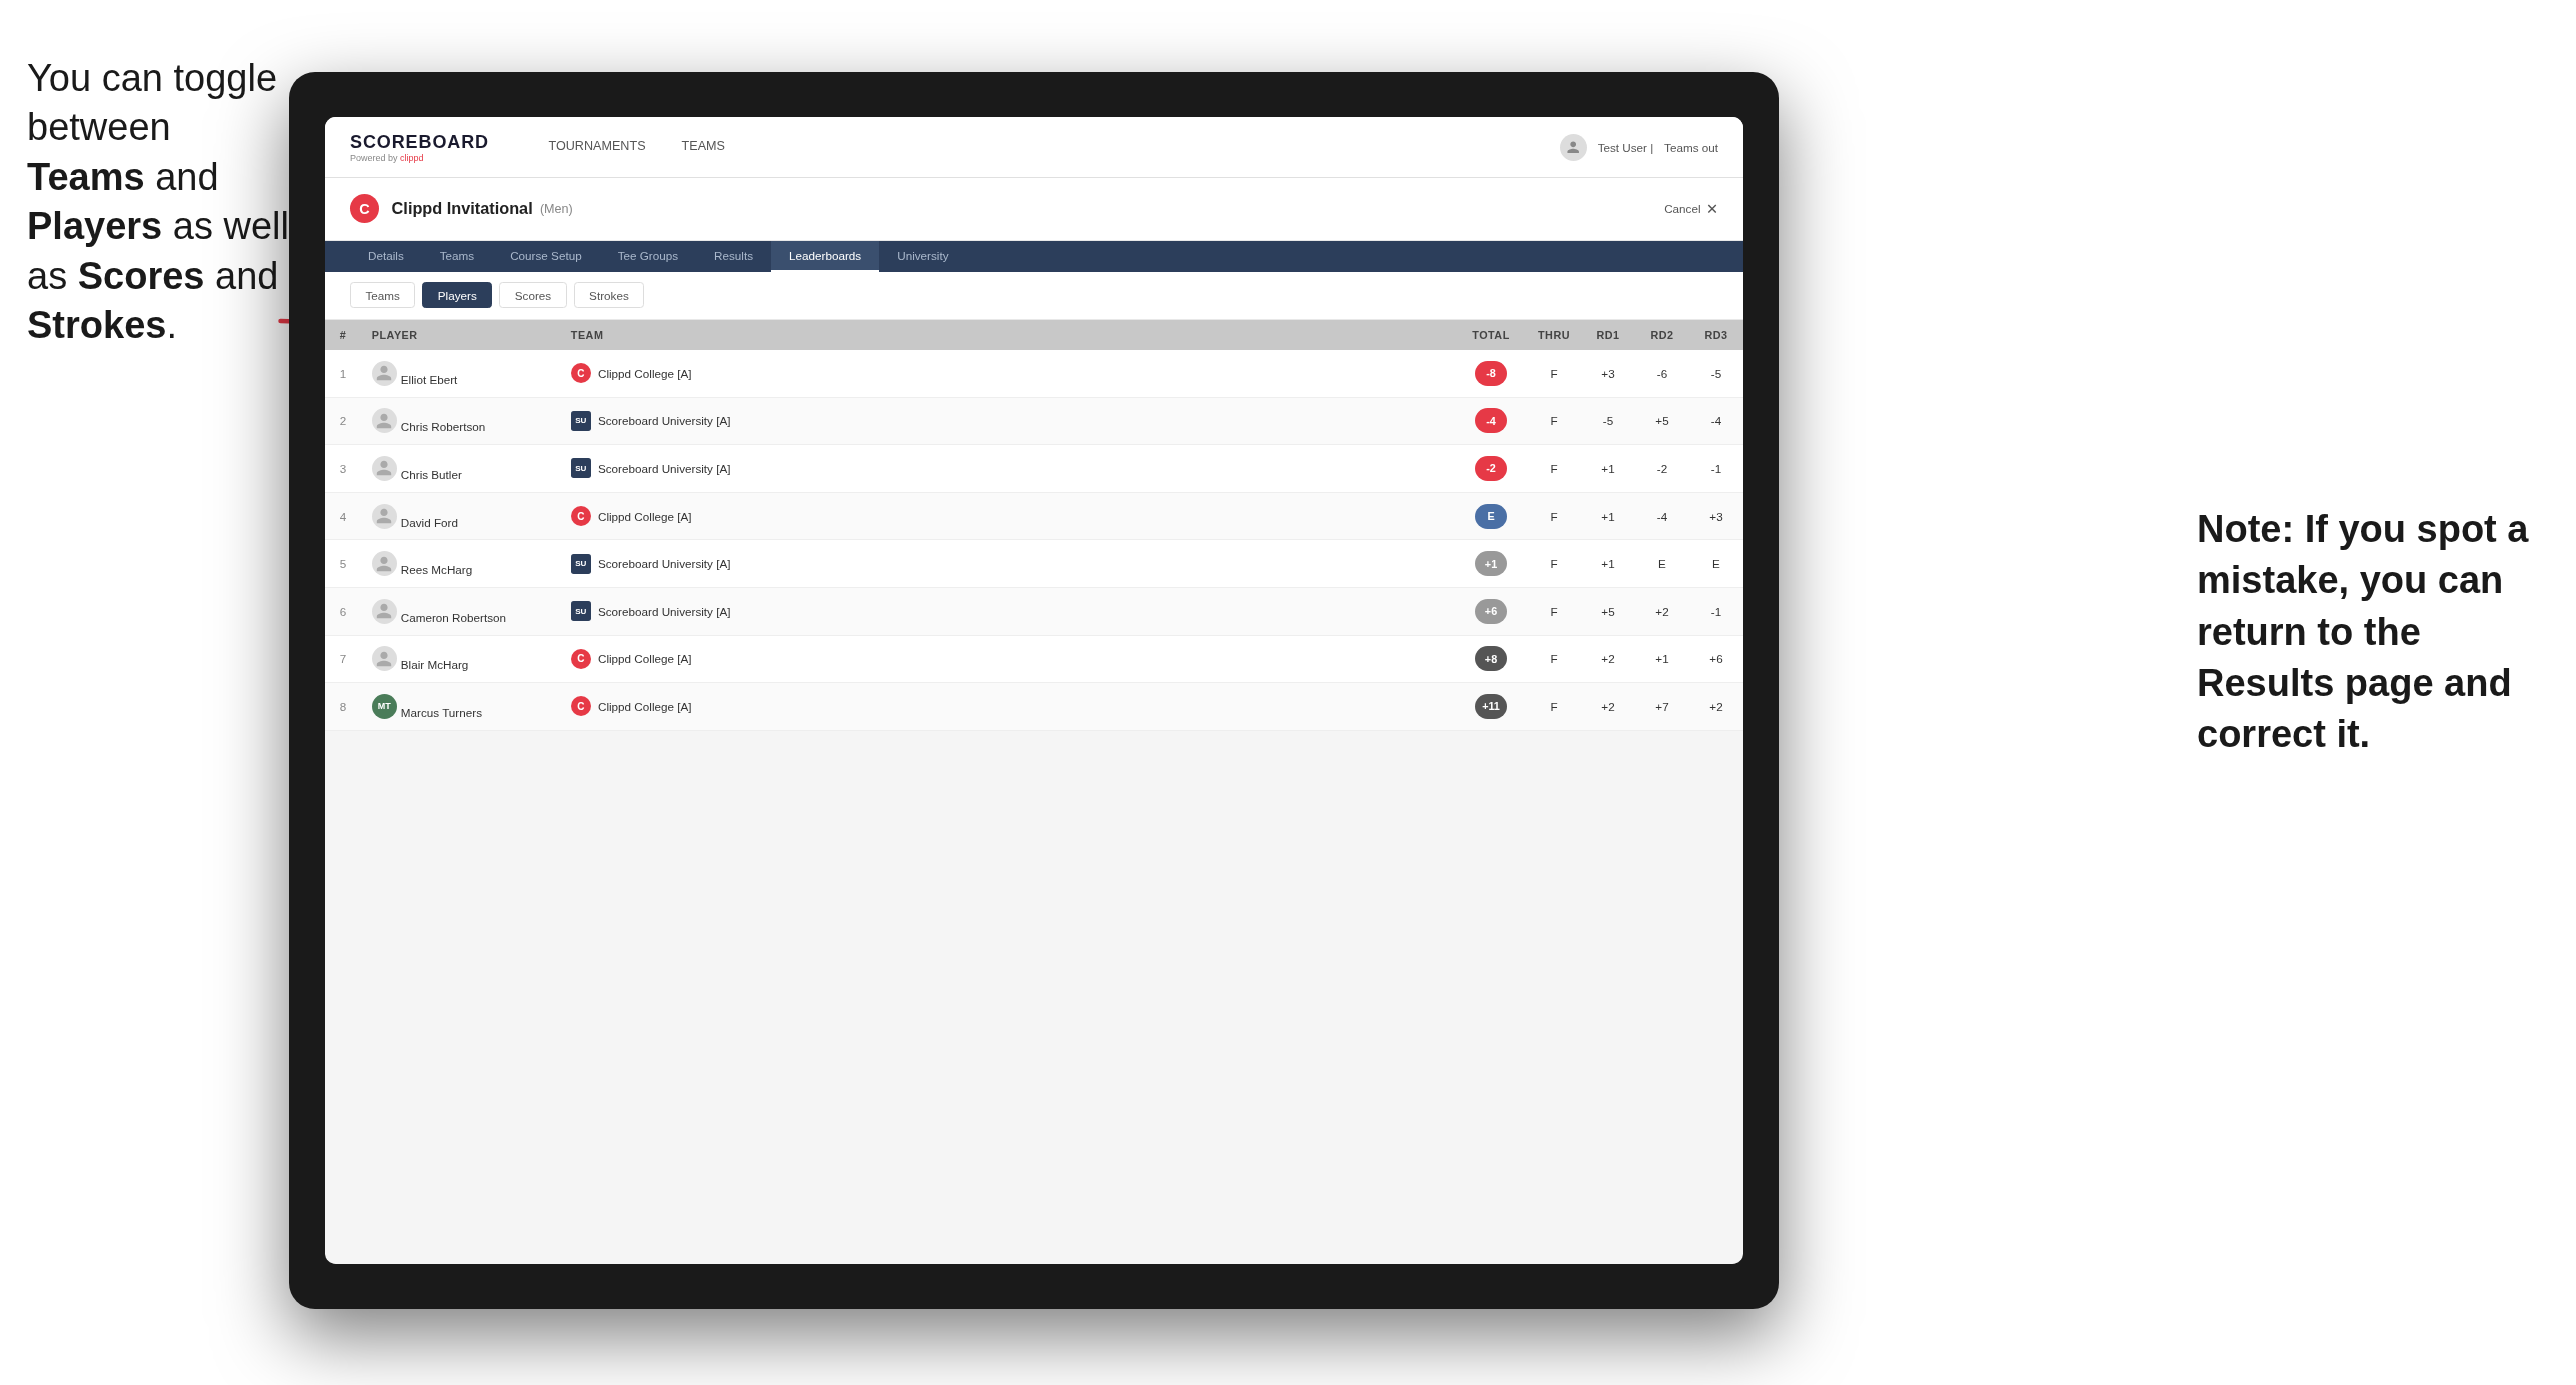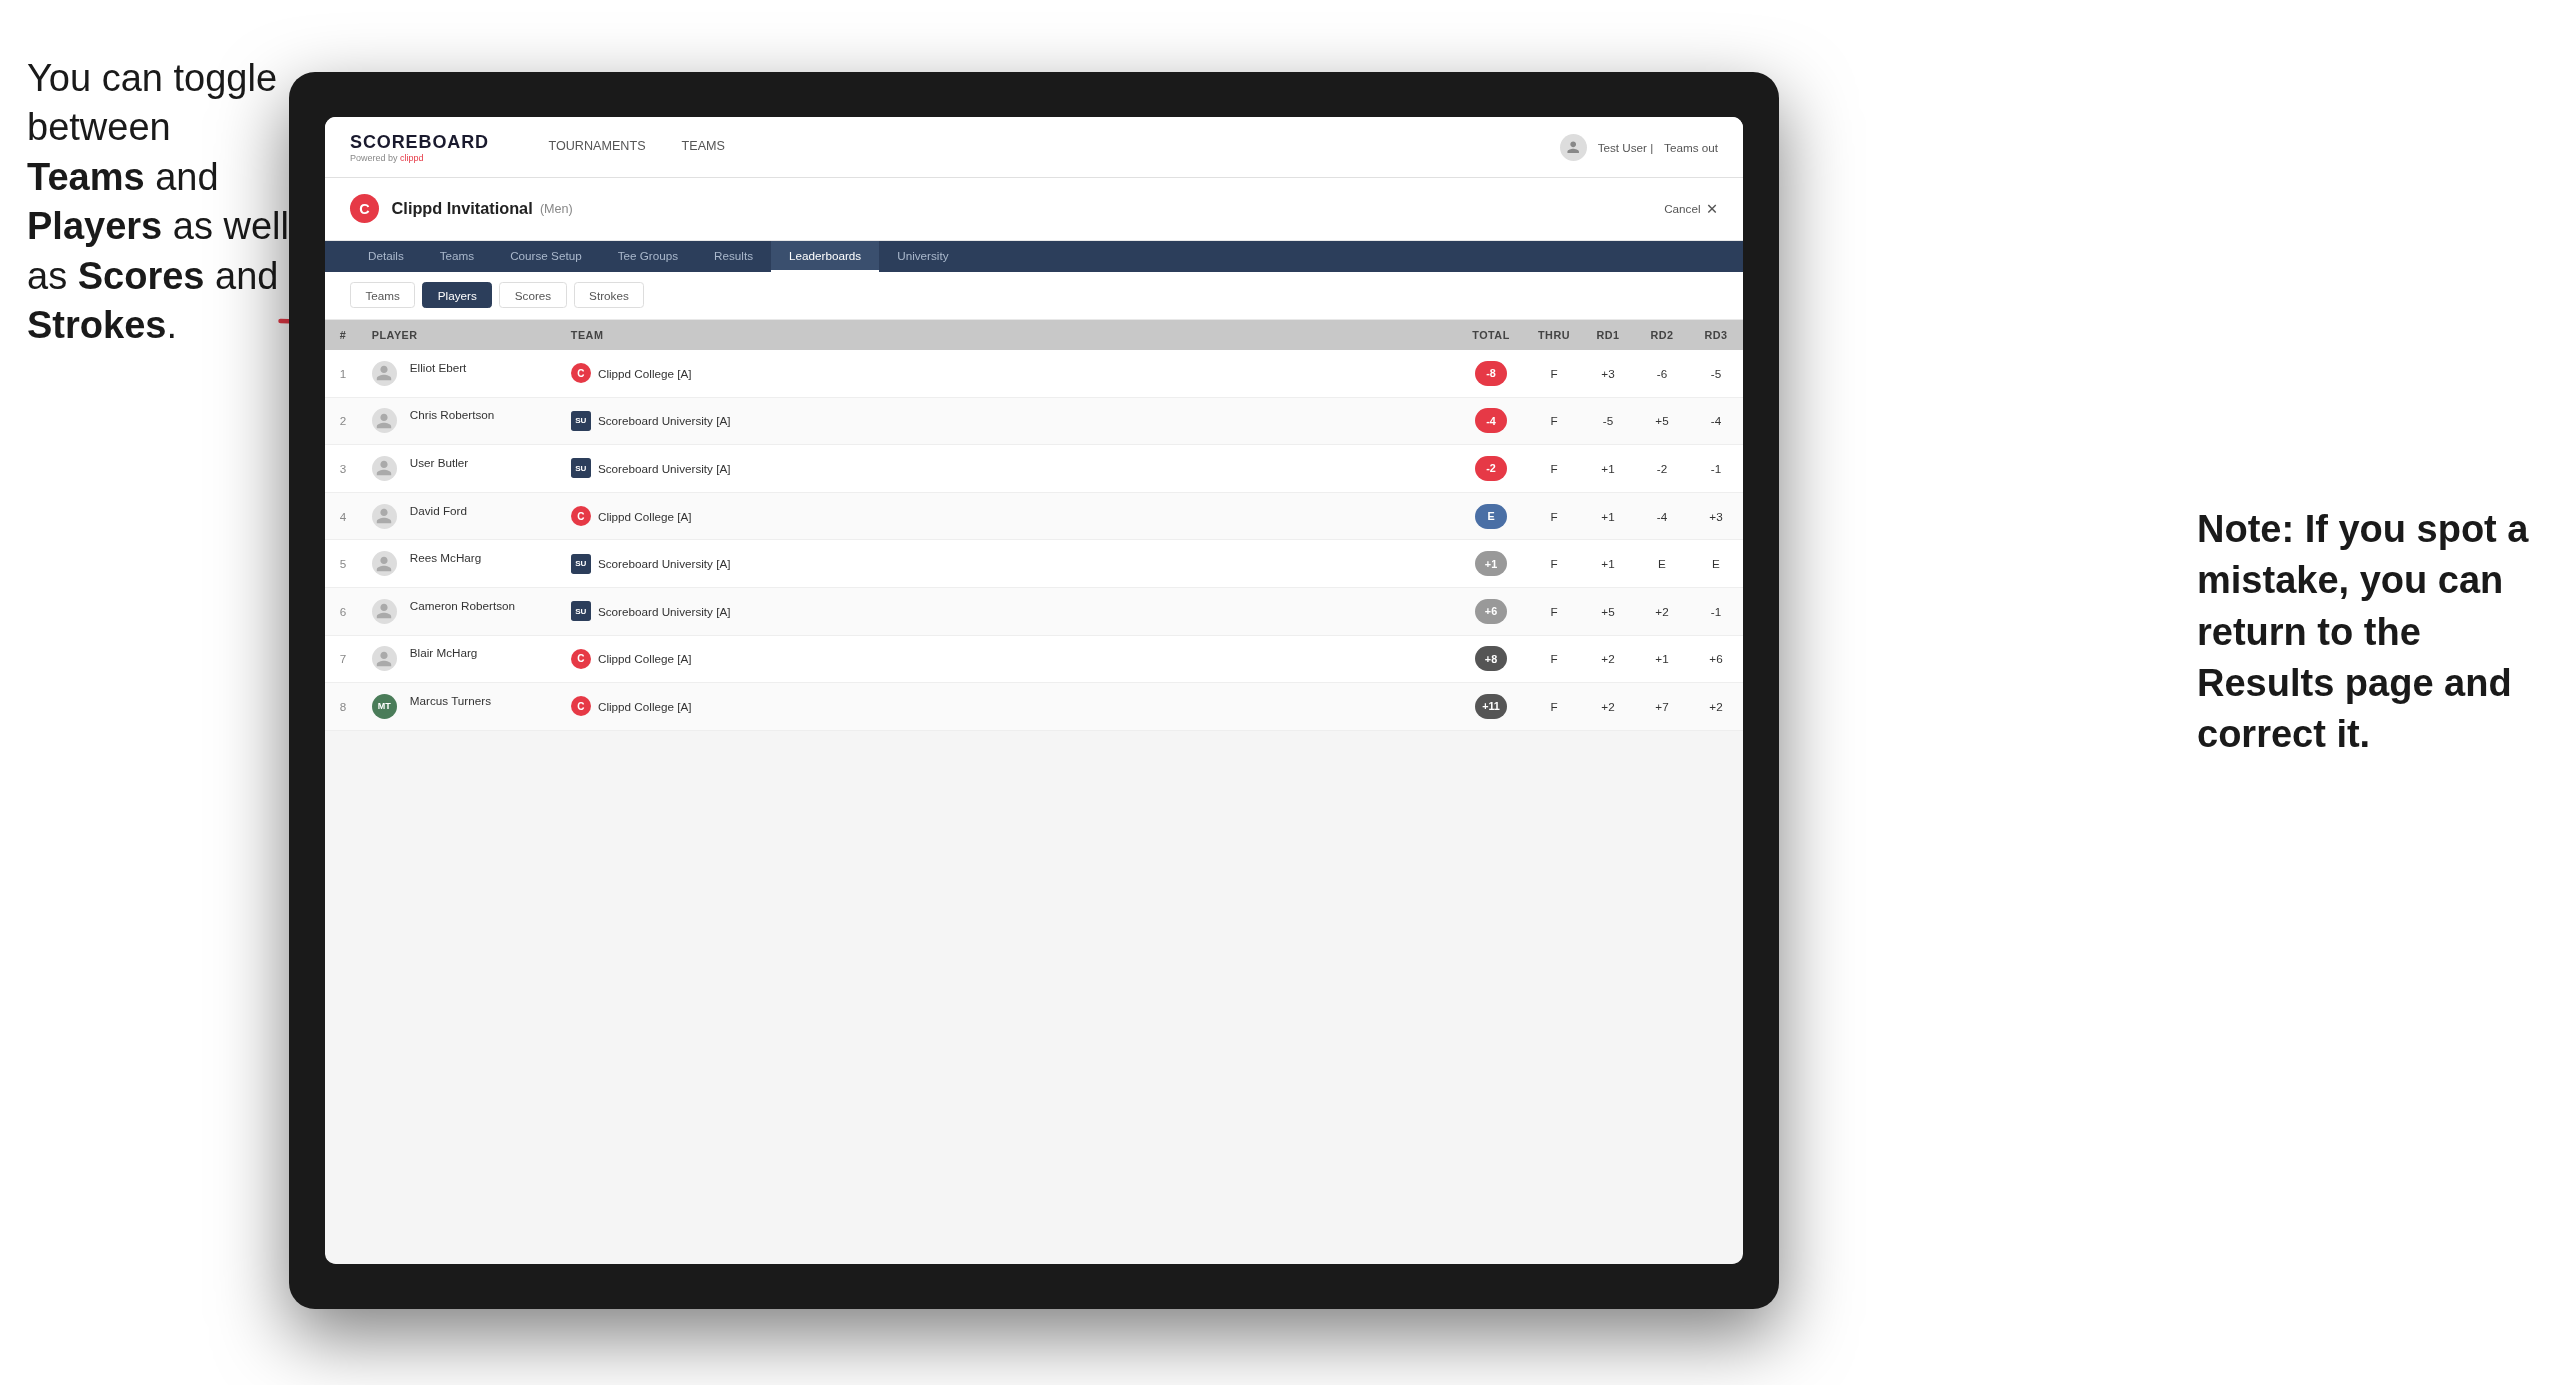--- a/index.html
+++ b/index.html
@@ -266,22 +266,22 @@
       text-align: center;
     }
 
     .row-num {
       color: #888;
       font-size: 11.7px;
       width: 27px;
     }
     .player-cell {
       display: flex;
-      align-items: flex-start;
-      gap: 13px;
+      align-items: flex-end;
+      gap: 4px;
     }
     .player-avatar {
       width: 25px;
       height: 25px;
       border-radius: 50%;
       background: #ddd;
       flex-shrink: 0;
       display: flex;
       align-items: center;
       justify-content: center;
@@ -483,21 +483,21 @@
 
           <tr>
             <td class="center row-num">3</td>
             <td>
               <div class="player-cell">
                 <div class="player-avatar">
                   <svg viewBox="0 0 24 24">
                       <path d="M12 12c2.7 0 4.8-2.1 4.8-4.8S14.7 2.4 12 2.4 7.2 4.5 7.2 7.2 9.3 12 12 12zm0 2.4c-3.2 0-9.6 1.6-9.6 4.8v2.4h19.2v-2.4c0-3.2-6.4-4.8-9.6-4.8z"></path>
                     </svg>
                 </div>
-                <span>User Butler</span>
+                <span>Chris Butler</span>
               </div>
             </td>
             <td>
               <div class="team-cell">
                 <div class="team-logo-s">SU</div>
                 <span>Scoreboard University [A]</span>
               </div>
             </td>
             <td class="center"><span class="score-badge score-red">-2</span></td>
             <td class="center">F</td>

